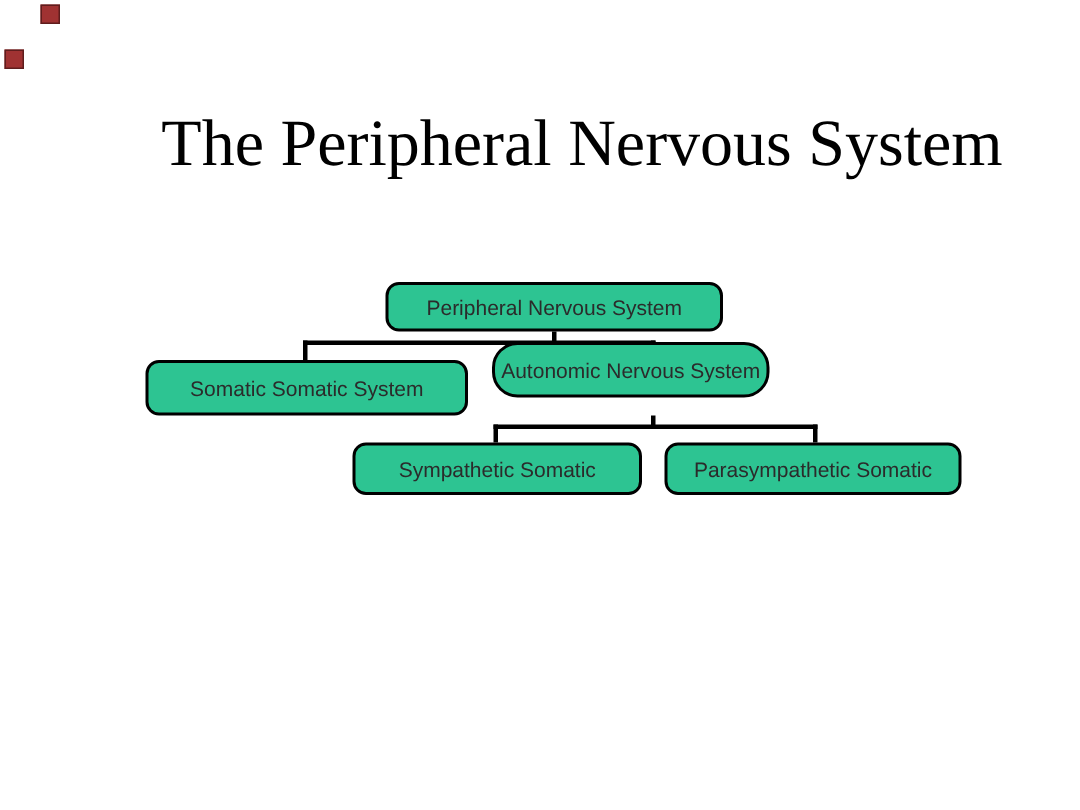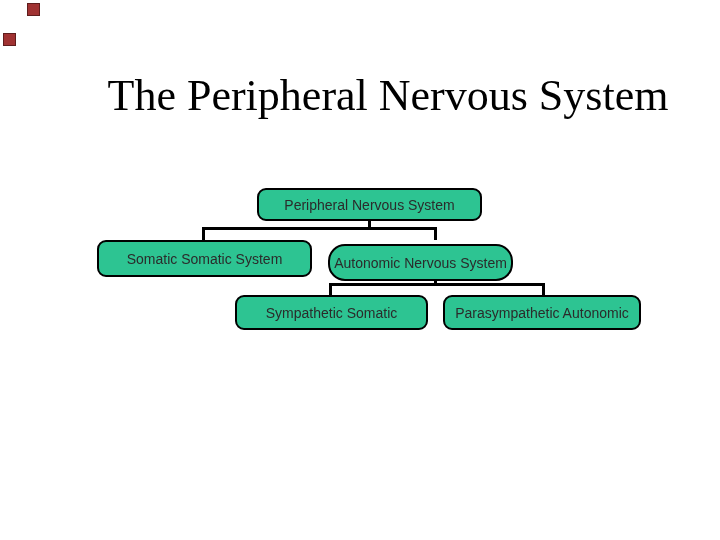--- a/index.html
+++ b/index.html
@@ -52,21 +52,21 @@
     border-radius: 9px;
     display: flex;
     align-items: center;
     justify-content: center;
     font-size: 14px;
     color: #2b2b2b;
     white-space: nowrap;
   }
   .node-root            { left: 257px; top: 188px; width: 225px; height: 33px; }
   .node-somatic         { left:  97px; top: 240px; width: 215px; height: 37px; }
-  .node-autonomic       { left: 328px; top: 244px; width: 185px; height: 37px; border-radius: 17px; }
+  .node-autonomic       { left: 328px; top: 228px; width: 185px; height: 37px; border-radius: 17px; }
   .node-sympathetic     { left: 235px; top: 295px; width: 193px; height: 35px; }
   .node-parasympathetic { left: 443px; top: 295px; width: 198px; height: 35px; }
 
   
   .line {
     position: absolute;
     background: #000000;
   }
   .v-root-down        { left: 368px;   top: 221px; width: 3px;   height: 9px; }
   .h-root-bar         { left: 202px;   top: 227px; width: 235px; height: 3px; }
@@ -106,16 +106,16 @@
 
   <div class="node node-autonomic">
     <span>Autonomic Nervous System</span>
   </div>
 
   <div class="node node-sympathetic">
     <span>Sympathetic Somatic</span>
   </div>
 
   <div class="node node-parasympathetic">
-    <span>Parasympathetic Autonomic</span>
+    <span>Parasympathetic Somatic</span>
   </div>
 
 </div>
 
 </body></html>

